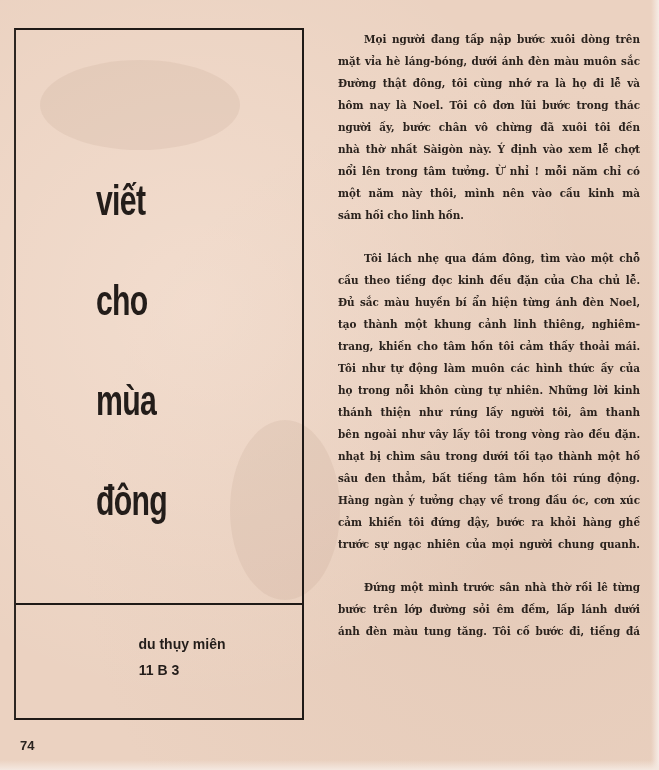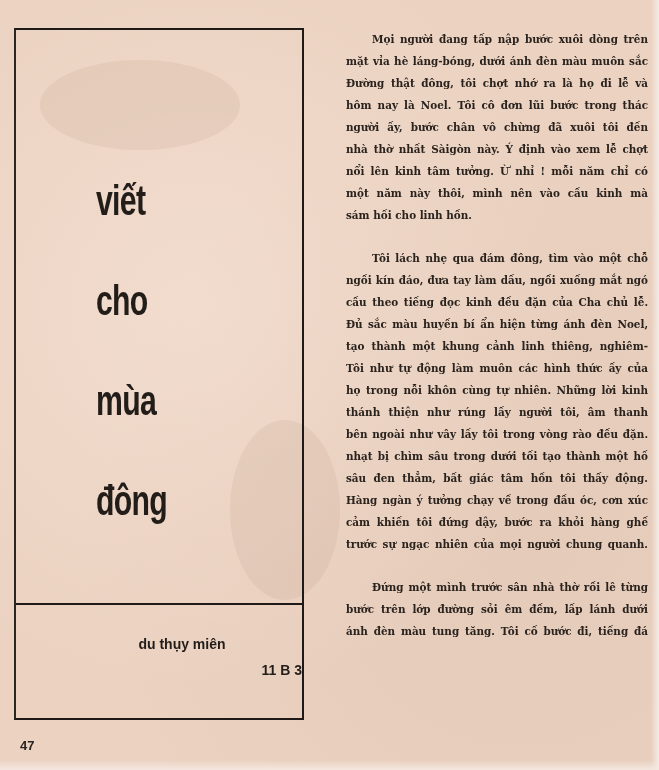--- a/index.html
+++ b/index.html
@@ -54,37 +54,36 @@
       border-top: 2px solid #1f1a17;
     }
     .author {
       position: absolute; left: 16px; top: 636px; width: 332px;
       text-align: center;
       font-family: "Liberation Sans", sans-serif;
       font-weight: bold; font-size: 14px; color: #231d1a;
     }
     .class-code {
       position: absolute; left: 16px; top: 662px; width: 286px;
-      text-align: right;
+      text-align: center;
       font-family: "Liberation Sans", sans-serif;
       font-weight: bold; font-size: 14px; color: #231d1a;
     }
     .page-number {
       position: absolute; left: 20px; top: 738px;
       font-family: "Liberation Sans", sans-serif;
       font-weight: bold; font-size: 13px; color: #2a2420;
     }
     
     .body-text {
       position: absolute; left: 338px; top: 28px; width: 302px;
       font-family: "DejaVu Serif", serif;
       font-size: 10.4px;
       font-weight: bold;
       color: #2a221d;
-      margin-left: 8px;
     }
     .para { margin: 0; }
     .line {
       display: block;
       height: 22px; line-height: 22px;
       text-align: justify;
       text-align-last: justify;
       white-space: nowrap;
       overflow: hidden;
     }
@@ -110,47 +109,47 @@
     <div class="title-word" style="top:132px;">cho</div>
     <div class="title-word" style="top:232px;">mùa</div>
     <div class="title-word" style="top:332px;">đông</div>
   </div>
 
   <div class="box-divider"></div>
 
   <div class="author">du thụy miên</div>
   <div class="class-code">11 B 3</div>
 
-  <div class="page-number">47</div>
+  <div class="page-number">74</div>
 
   <div class="body-text">
     <div class="para">
       <span class="line indent">Mọi người đang tấp nập bước xuôi dòng trên</span>
       <span class="line">mặt vỉa hè láng-bóng, dưới ánh đèn màu muôn sắc</span>
-      <span class="line">Đường thật đông, tôi chợt nhớ ra là họ đi lễ và</span>
+      <span class="line">Đường thật đông, tôi cùng nhớ ra là họ đi lễ và</span>
       <span class="line">hôm nay là Noel. Tôi cô đơn lũi bước trong thác</span>
       <span class="line">người ấy, bước chân vô chừng đã xuôi tôi đến</span>
       <span class="line">nhà thờ nhất Sàigòn này. Ý định vào xem lễ chợt</span>
-      <span class="line">nổi lên kinh tâm tưởng. Ừ nhỉ ! mỗi năm chỉ có</span>
+      <span class="line">nổi lên trong tâm tưởng. Ừ nhỉ ! mỗi năm chỉ có</span>
       <span class="line">một năm này thôi, mình nên vào cầu kinh mà</span>
       <span class="line last">sám hối cho linh hồn.</span>
     </div>
     <div class="para-gap"></div>
     <div class="para">
       <span class="line indent">Tôi lách nhẹ qua đám đông, tìm vào một chỗ</span>
-      <span class="line">ngồi kín đáo, đưa tay làm dấu, ngồi xuống mắt ngó</span>
       <span class="line">cầu theo tiếng đọc kinh đều đặn của Cha chủ lễ.</span>
       <span class="line">Đủ sắc màu huyền bí ẩn hiện từng ánh đèn Noel,</span>
       <span class="line">tạo thành một khung cảnh linh thiêng, nghiêm-</span>
+      <span class="line">trang, khiến cho tâm hồn tôi cảm thấy thoải mái.</span>
       <span class="line">Tôi như tự động làm muôn các hình thức ấy của</span>
       <span class="line">họ trong nỗi khôn cùng tự nhiên. Những lời kinh</span>
       <span class="line">thánh thiện như rúng lấy người tôi, âm thanh</span>
       <span class="line">bên ngoài như vây lấy tôi trong vòng rào đều đặn.</span>
       <span class="line">nhạt bị chìm sâu trong dưới tối tạo thành một hố</span>
-      <span class="line">sâu đen thẳm, bất giác tâm hồn tôi thấy động.</span>
+      <span class="line">sâu đen thẳm, bất tiếng tâm hồn tôi rúng động.</span>
       <span class="line">Hàng ngàn ý tưởng chạy về trong đầu óc, cơn xúc</span>
       <span class="line">cảm khiến tôi đứng dậy, bước ra khỏi hàng ghế</span>
       <span class="line">trước sự ngạc nhiên của mọi người chung quanh.</span>
     </div>
     <div class="para-gap"></div>
     <div class="para">
       <span class="line indent">Đứng một mình trước sân nhà thờ rồi lê từng</span>
       <span class="line">bước trên lớp đường sỏi êm đềm, lấp lánh dưới</span>
       <span class="line">ánh đèn màu tung tăng. Tôi cố bước đi, tiếng đá</span>
     </div>

